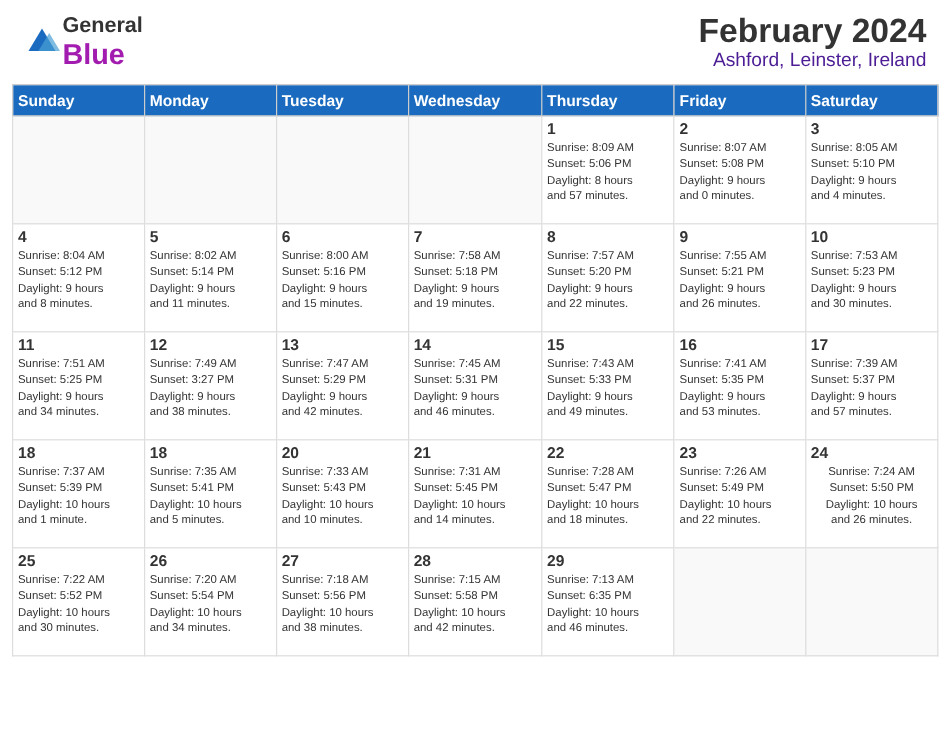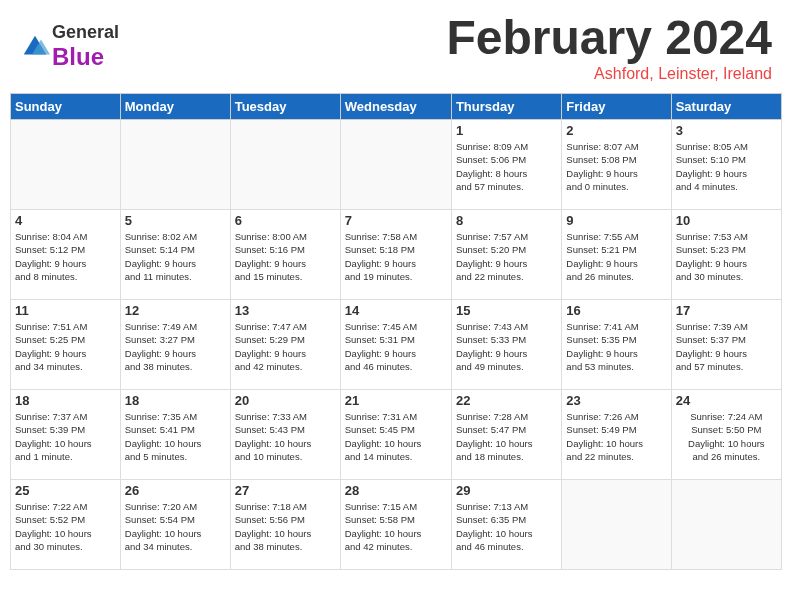--- a/index.html
+++ b/index.html
@@ -7,22 +7,22 @@
     
     .header { display: flex; align-items: center; justify-content: space-between; padding: 10px 20px 5px 20px; }
     
     .logo { display: flex; align-items: center; }
     .logo-text { display: flex; flex-direction: column; }
     .logo-general { font-size: 18px; font-weight: bold; color: #333; }
     .logo-blue { font-size: 24px; font-weight: bold; color: #a21caf; }
     .logo-icon { width: 30px; height: 30px; margin-right: 2px; }
     
     .title-section { text-align: right; }
-    .month-year { font-size: 48px; font-weight: bold; color: #333; }
-    .location { font-size: 16px; color: #ef4444; }
+    .month-year { font-size: 28px; font-weight: bold; color: #333; }
+    .location { font-size: 16px; color: #4c1d95; }
     
     .calendar { margin: 5px 10px; border-collapse: collapse; width: calc(100% - 20px); }
     
     .calendar th {
       background: #1a6bbf;
       color: white;
       padding: 5px 4px;
       text-align: left;
       font-size: 13px;
       font-weight: bold;

